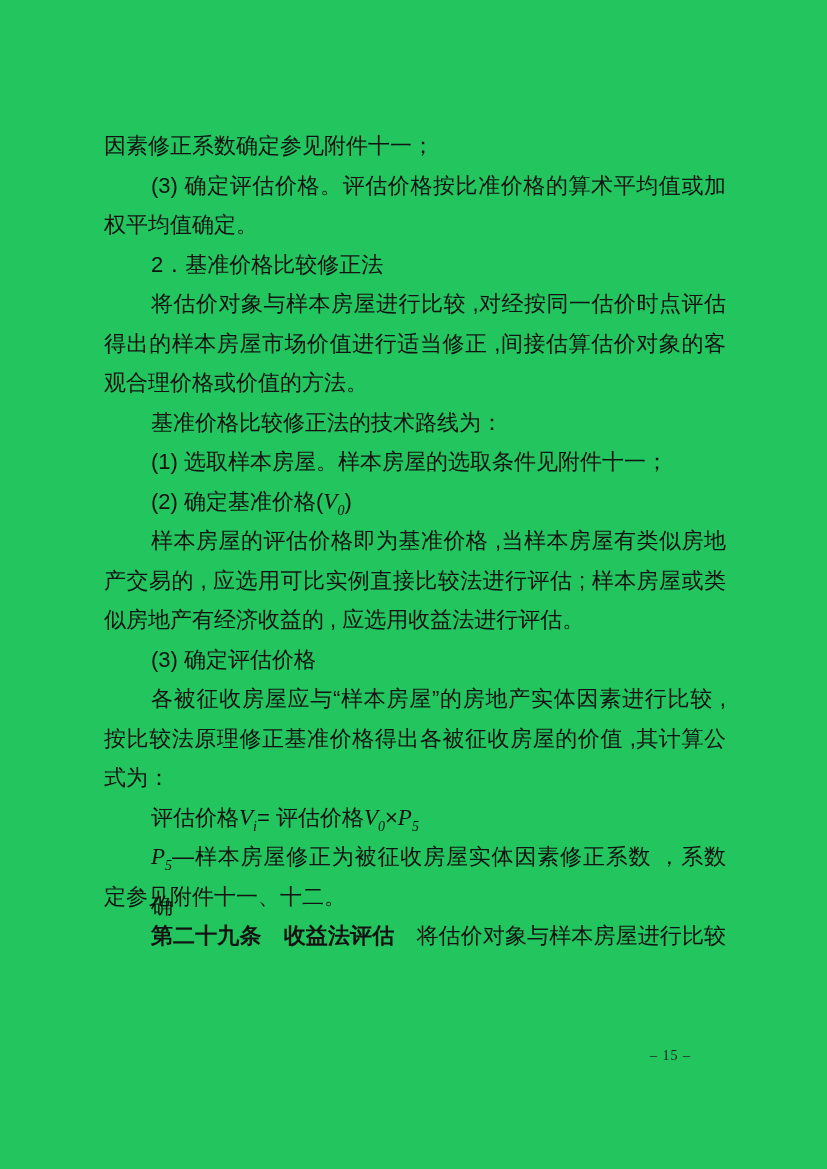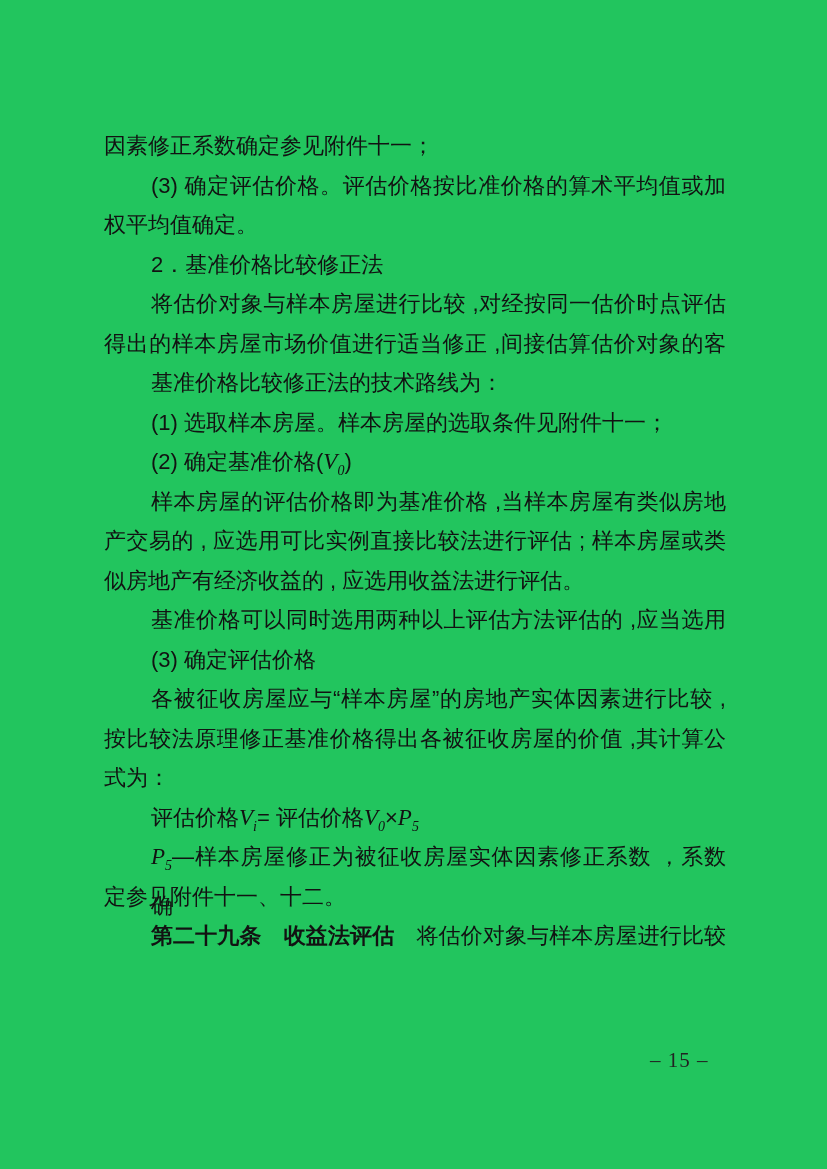--- a/index.html
+++ b/index.html
@@ -55,44 +55,44 @@
     font-size: 14px;
     vertical-align: -6px;
     letter-spacing: 0;
   }
   .pagenum {
     position: absolute;
     left: 650px;
     top: 1048px;
     width: 90px;
     font-family: "Liberation Serif", serif;
-    font-size: 21px;
+    font-size: 14px;
     letter-spacing: 1px;
     color: #222222;
     text-align: left;
   }
 </style>
 </head>
 <body>
 
 <div class="page">
   <div class="textblock">
       <div class="line"><span class="seg-r">因素修正系数确定参见附件十一；</span></div>
       <div class="line indent justify"><span class="seg-r">(3) 确定评估价格。评估价格按比准价格的算术平均值或加</span></div>
       <div class="line"><span class="seg-r">权平均值确定。</span></div>
       <div class="line indent"><span class="seg-r">2．基准价格比较修正法</span></div>
       <div class="line indent justify"><span class="seg-r">将估价对象与样本房屋进行比较 ,对经按同一估价时点评估</span></div>
       <div class="line justify"><span class="seg-r">得出的样本房屋市场价值进行适当修正 ,间接估算估价对象的客</span></div>
+      <div class="line"><span class="seg-r">观合理价格或价值的方法。</span></div>
       <div class="line indent"><span class="seg-r">基准价格比较修正法的技术路线为：</span></div>
       <div class="line indent"><span class="seg-r">(1) 选取样本房屋。样本房屋的选取条件见附件十一；</span></div>
       <div class="line indent"><span class="seg-r">(2) 确定基准价格(</span><span class="seg-v">V</span><span class="seg-s">0</span><span class="seg-r">)</span></div>
       <div class="line indent justify"><span class="seg-r">样本房屋的评估价格即为基准价格 ,当样本房屋有类似房地</span></div>
       <div class="line justify"><span class="seg-r">产交易的 , 应选用可比实例直接比较法进行评估 ; 样本房屋或类</span></div>
       <div class="line"><span class="seg-r">似房地产有经济收益的 , 应选用收益法进行评估。</span></div>
-      <div class="line indent justify"><span class="seg-r">基准价格可以同时选用两种以上评估方法评估的 ,应当选用</span></div>
       <div class="line indent"><span class="seg-r">(3) 确定评估价格</span></div>
       <div class="line indent justify"><span class="seg-r">各被征收房屋应与“样本房屋”的房地产实体因素进行比较 ,</span></div>
       <div class="line justify"><span class="seg-r">按比较法原理修正基准价格得出各被征收房屋的价值 ,其计算公</span></div>
       <div class="line"><span class="seg-r">式为：</span></div>
       <div class="line indent"><span class="seg-r">评估价格</span><span class="seg-v">V</span><span class="seg-s">i</span><span class="seg-r">= 评估价格</span><span class="seg-v">V</span><span class="seg-s">0</span><span class="seg-r">×</span><span class="seg-v">P</span><span class="seg-s">5</span></div>
       <div class="line indent justify"><span class="seg-v">P</span><span class="seg-s">5</span><span class="seg-r">—样本房屋修正为被征收房屋实体因素修正系数 ，系数确</span></div>
       <div class="line"><span class="seg-r">定参见附件十一、十二。</span></div>
       <div class="line indent justify"><span class="seg-r seg-b">第二十九条　收益法评估</span><span class="seg-r">　将估价对象与样本房屋进行比较</span></div>
     </div>
   <div class="pagenum">– 15 –</div>

